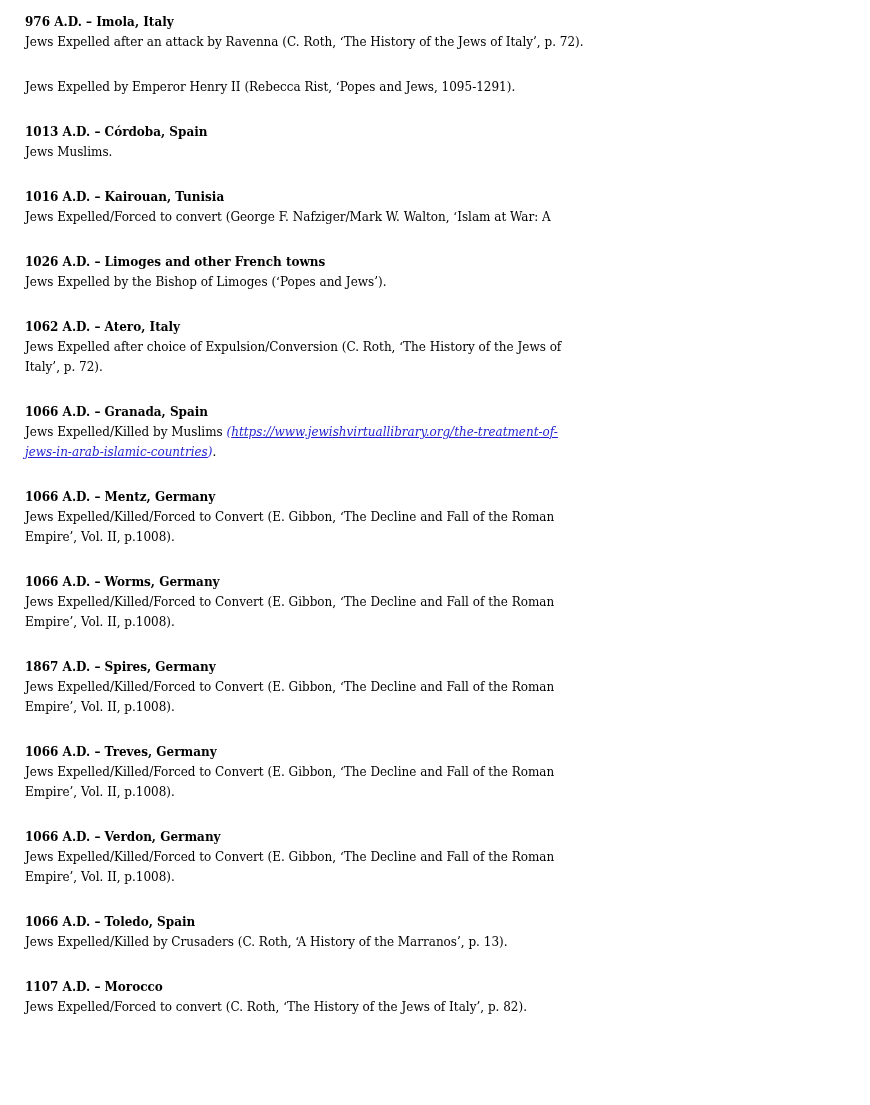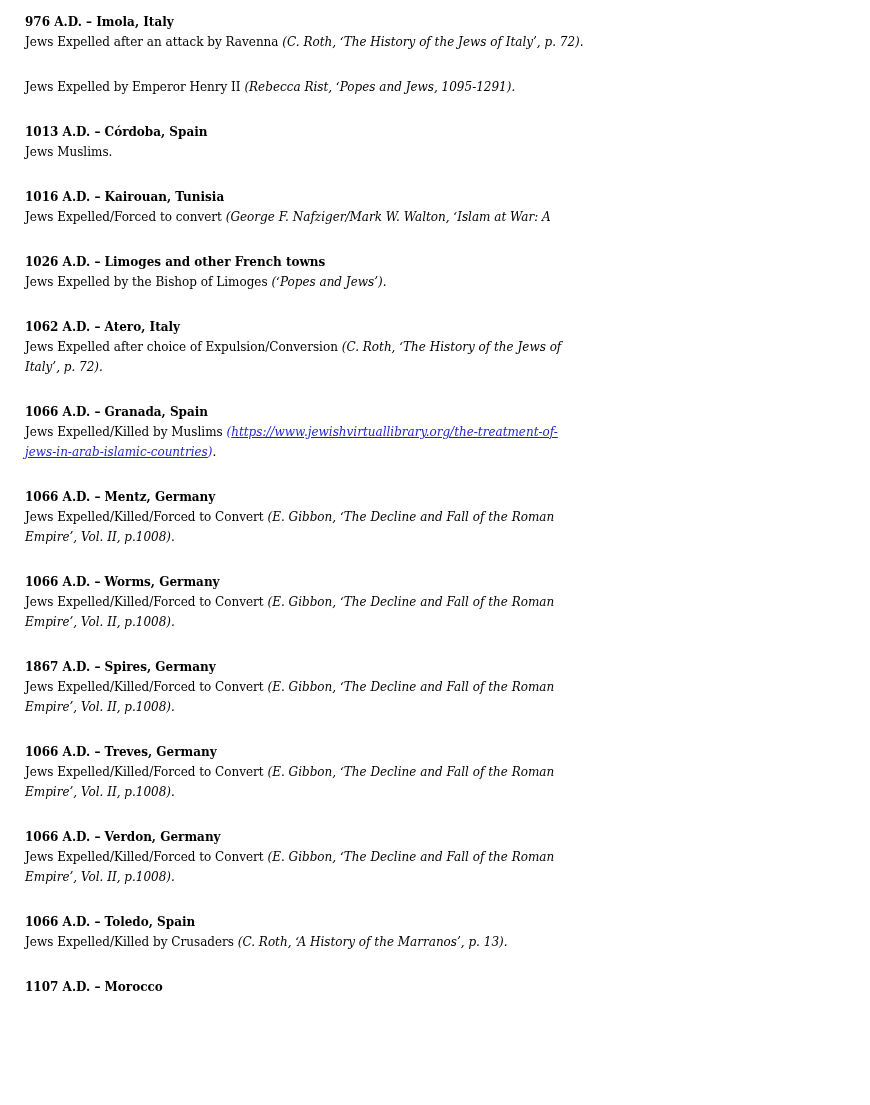--- a/index.html
+++ b/index.html
@@ -24,21 +24,21 @@
   .entry-heading {
     font-weight: 700;
     white-space: nowrap;
     line-height: 20px;
   }
   .body-line {
     white-space: nowrap;
     line-height: 20px;
   }
   .seg-normal { font-style: normal; margin-top: 48px; }
-  .seg-italic { font-style: italic; }
+  .seg-italic { }
   .seg-linkparen {
     font-style: italic;
     color: var(--link-color);
   }
   a.seg-link {
     font-style: italic;
     color: var(--link-color);
     text-decoration: underline;
     cursor: pointer;
   }
@@ -139,14 +139,17 @@
 
   <div class="entry">
     <div class="entry-heading">1066 A.D. – Toledo, Spain</div>
     <div class="entry-body">
         <div class="body-line"><span class="seg-normal">Jews Expelled/Killed by Crusaders </span><span class="seg-italic">(C. Roth, ‘A History of the Marranos’, p. 13).</span></div>
       </div>
   </div>
 
   <div class="entry">
     <div class="entry-heading">1107 A.D. – Morocco</div>
+    <div class="entry-body">
+        <div class="body-line"><span class="seg-normal">Jews Expelled/Forced to convert </span><span class="seg-italic">(C. Roth, ‘The History of the Jews of Italy’, p. 82).</span></div>
+      </div>
   </div>
 </div>
 
 </body></html>

